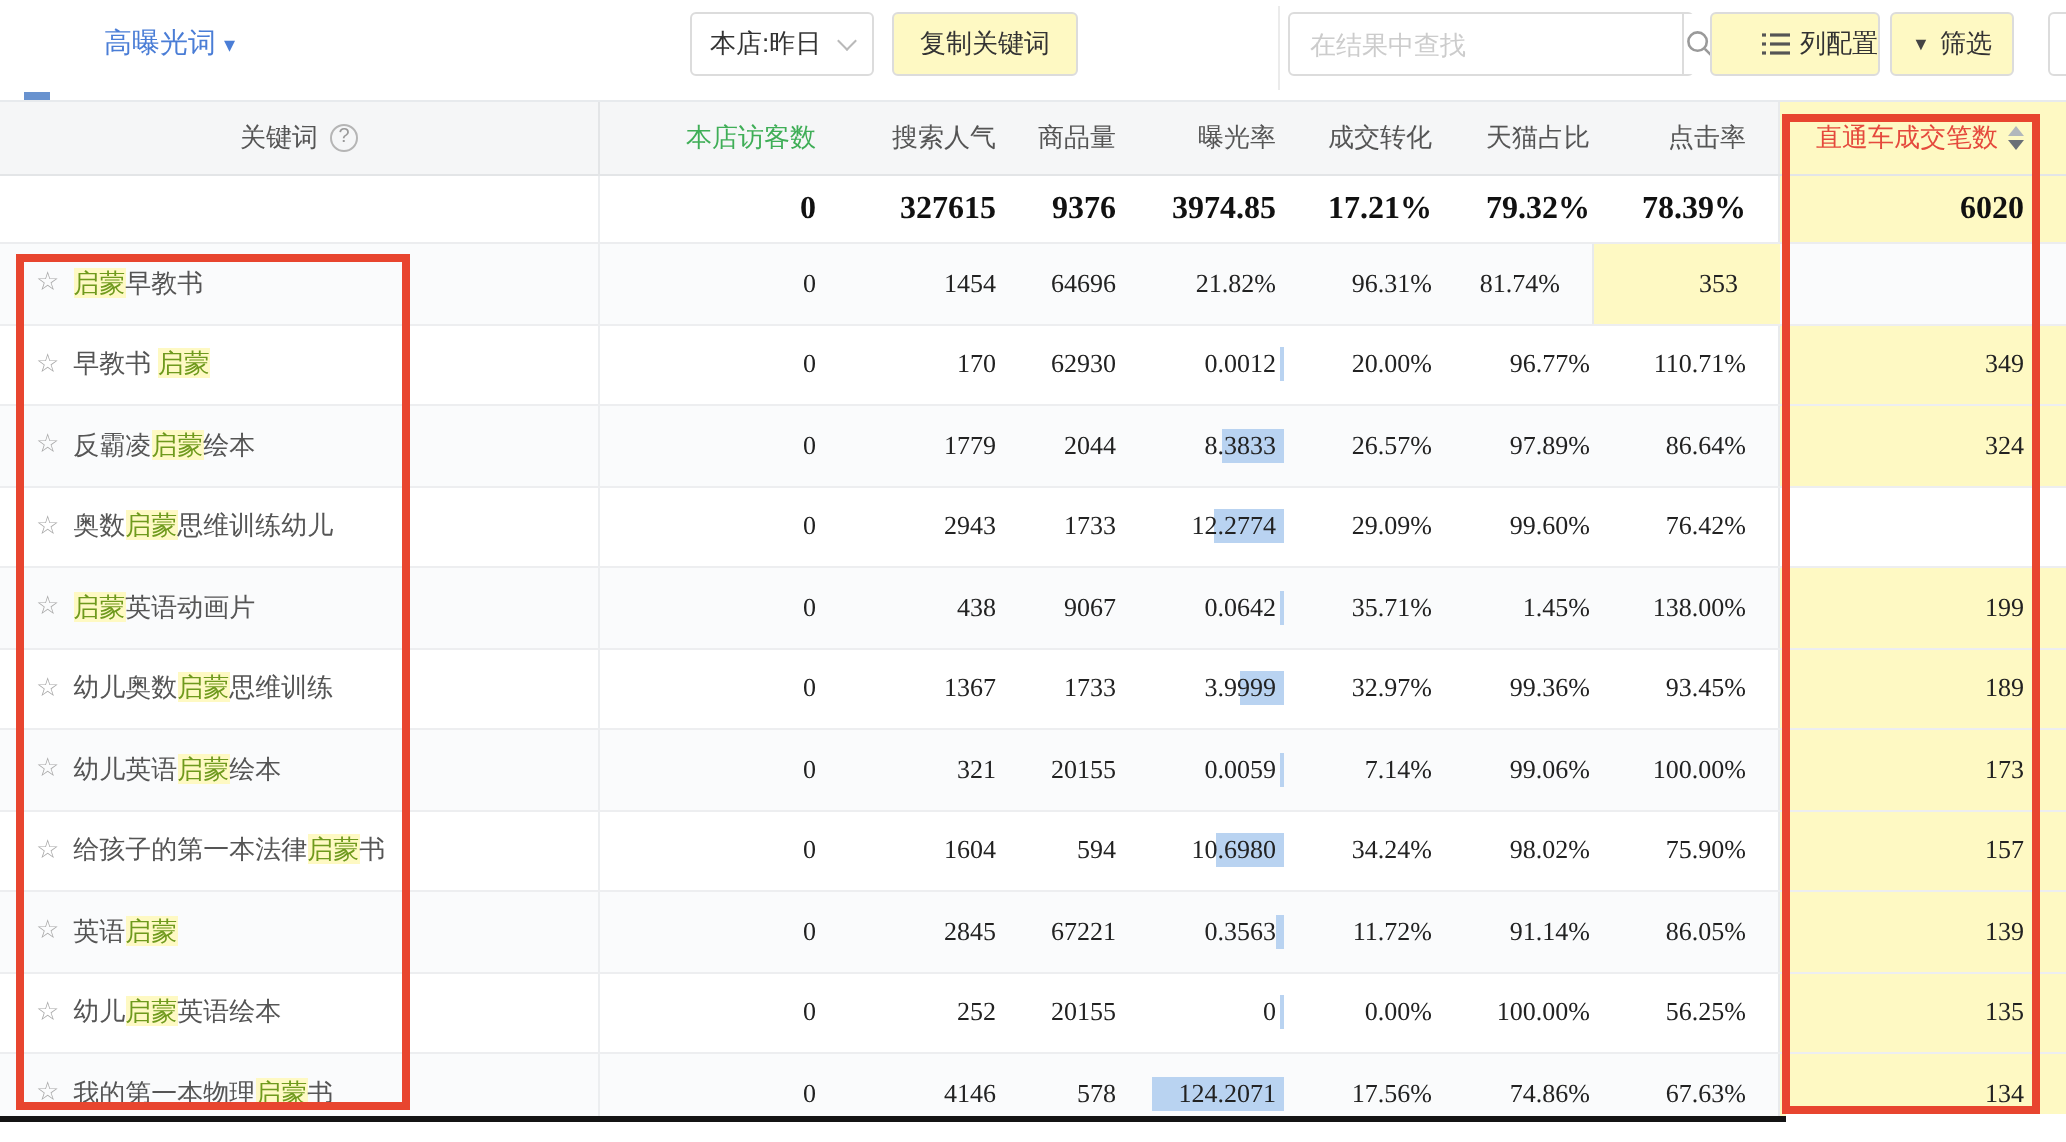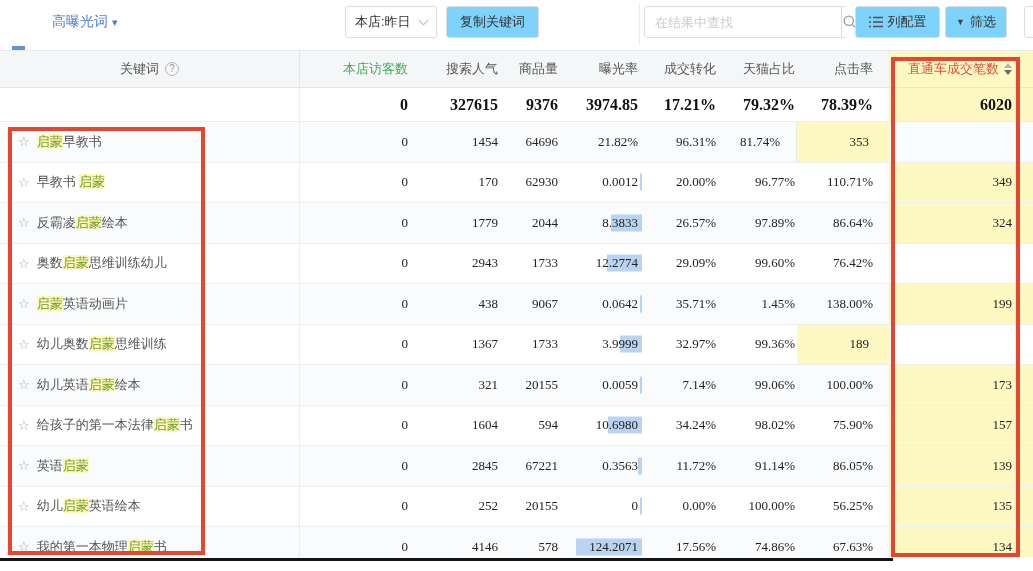--- a/index.html
+++ b/index.html
@@ -16,26 +16,26 @@
   .view-switch { position:absolute; left:40px; top:13px; font-size:14px; color:#4a7dd6; cursor:pointer; }
   .view-switch .caret { font-size:11px; margin-left:4px; }
   .scope-select {
     position:absolute; left:333px; top:6px; width:92px; height:32px;
     border:1px solid #dcdcdc; border-radius:3px; background:#fff;
     display:flex; align-items:center; justify-content:space-between;
     padding:0 9px; font-size:13px; color:#333;
   }
   .chev { width:7px; height:7px; border-right:1px solid #b9b9b9; border-bottom:1px solid #b9b9b9; transform:rotate(45deg); margin-top:-4px; }
   .btn {
-    position:absolute; top:6px; height:32px; background:#7dd3fc;
+    position:absolute; top:6px; height:32px; background:#fef9c3;
     border:1px solid #dcdcdc; border-radius:3px; font-size:13px; color:#333;
     display:flex; align-items:center; justify-content:center; gap:5px;
   }
   .copy-btn { left:434px; width:93px; }
-  .cols-btn { left:843px; width:85px; }
+  .cols-btn { left:843px; width:85px;justify-content:flex-end; }
   .filter-btn { left:933px; width:62px; }
   .filter-glyph { font-size:9px; color:#444; }
   .tb-divider { position:absolute; left:627px; top:3px; width:1px; height:42px; background:#ebebeb; }
   .search-wrap {
     position:absolute; left:632px; top:6px; width:203px; height:32px;
     border:1px solid #dcdcdc; border-radius:3px; background:#fff; display:flex;
   }
   .search-input { flex:1; border:none; outline:none; padding:0 10px; font-size:13px; color:#c2410c; background:transparent; }
   .search-input::placeholder { color:#ccc; }
   .search-btn { width:37px; border-left:1px solid #dcdcdc; display:flex; align-items:center; justify-content:center; background:#fff; cursor:pointer; }
@@ -341,20 +341,23 @@
     <div class="td num c-exposure_rate">
           <span class="bar" style="width: 22px;"></span>
           <span class="val">3.9999</span>
         </div>
     <div class="td num c-conversion">
           <span class="val">32.97%</span>
         </div>
     <div class="td num c-tmall_share">
           <span class="val">99.36%</span>
         </div>
+    <div class="td num c-ctr">
+          <span class="val">93.45%</span>
+        </div>
     <div class="td num c-paid_orders">
           <span class="val">189</span>
         </div>
   </div>
 
   <div class="tr">
     <div class="td kw-cell">
       <span class="star">☆</span>
       <span><span class="kw-pre">幼儿英语</span><span class="kw-hl">启蒙</span><span class="kw-post">绘本</span></span>
     </div>

